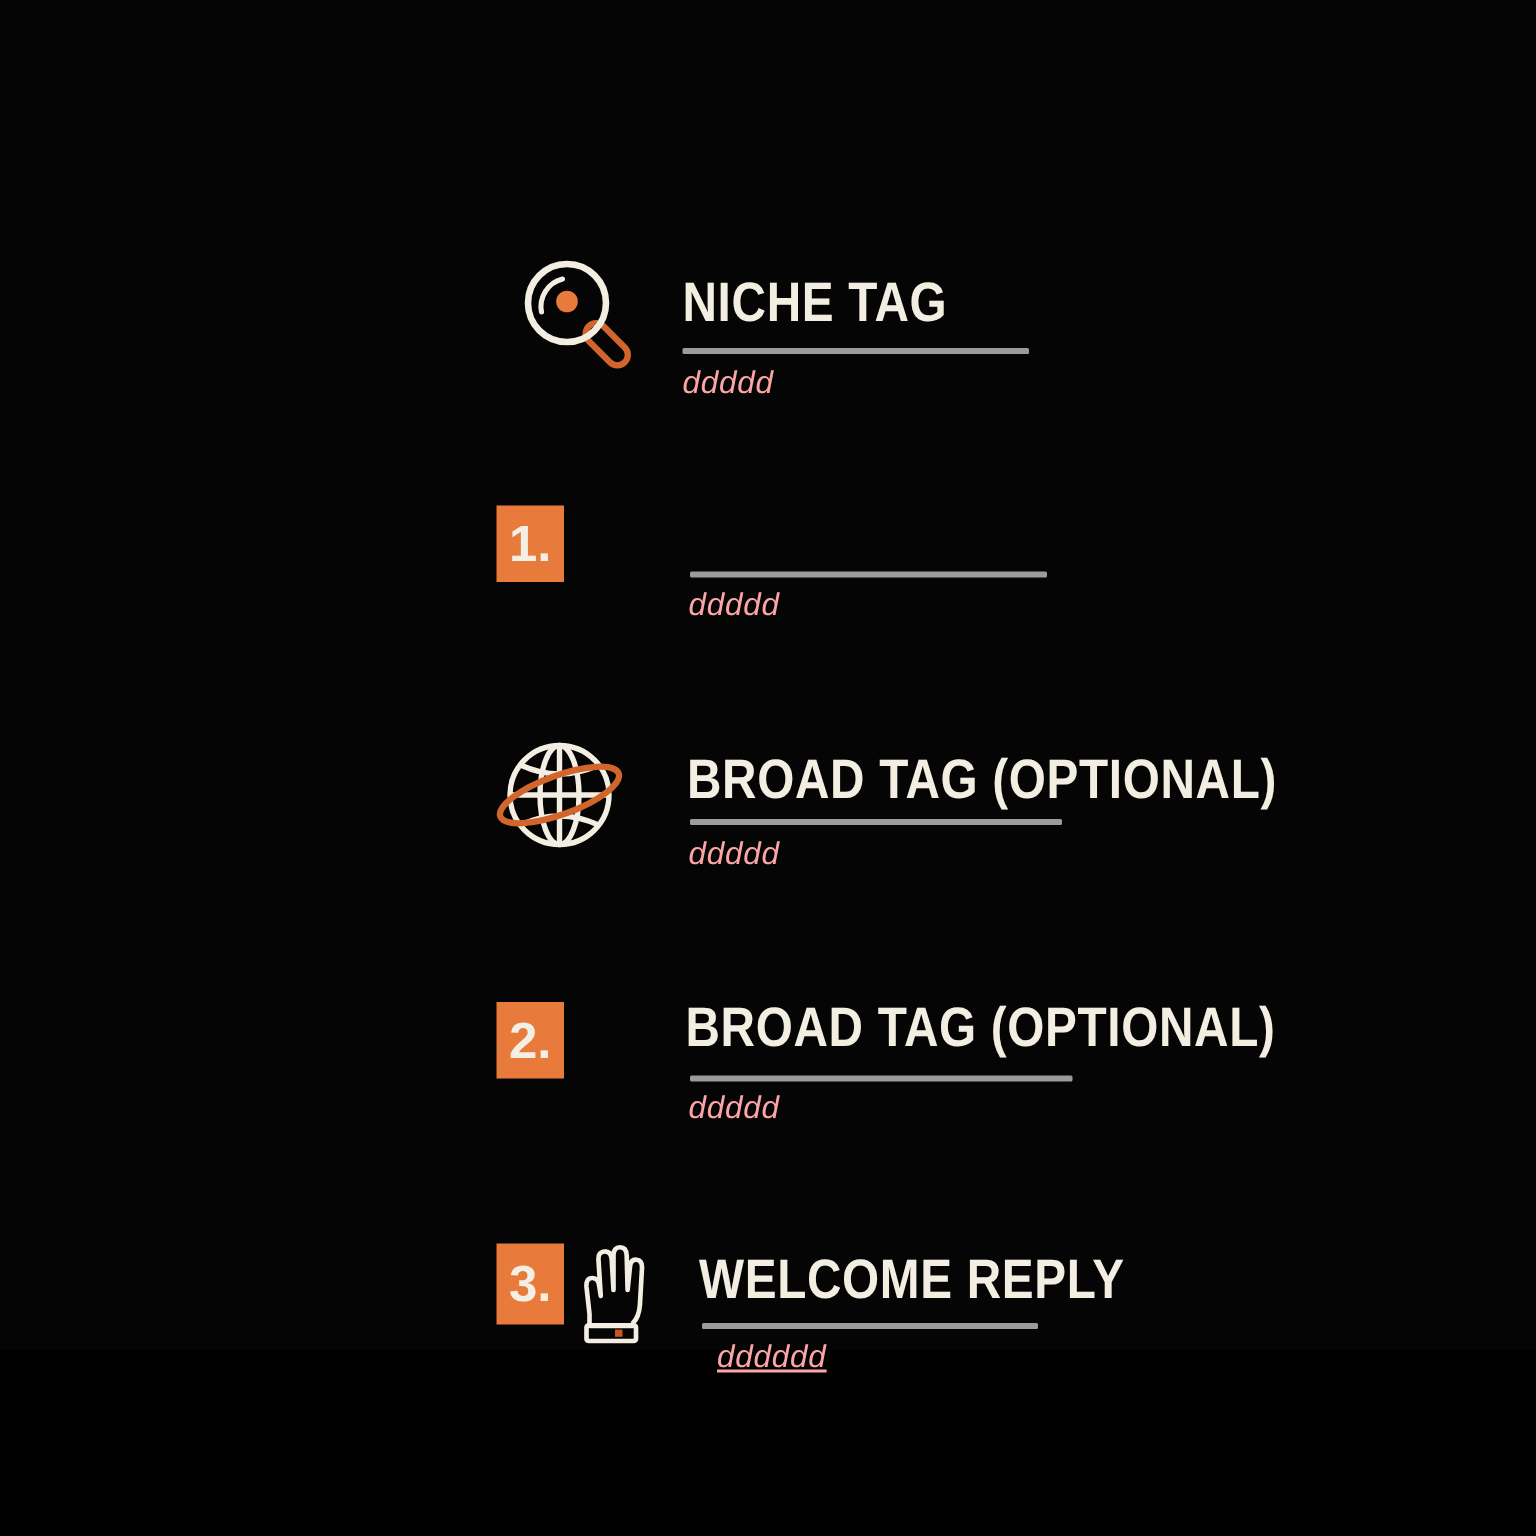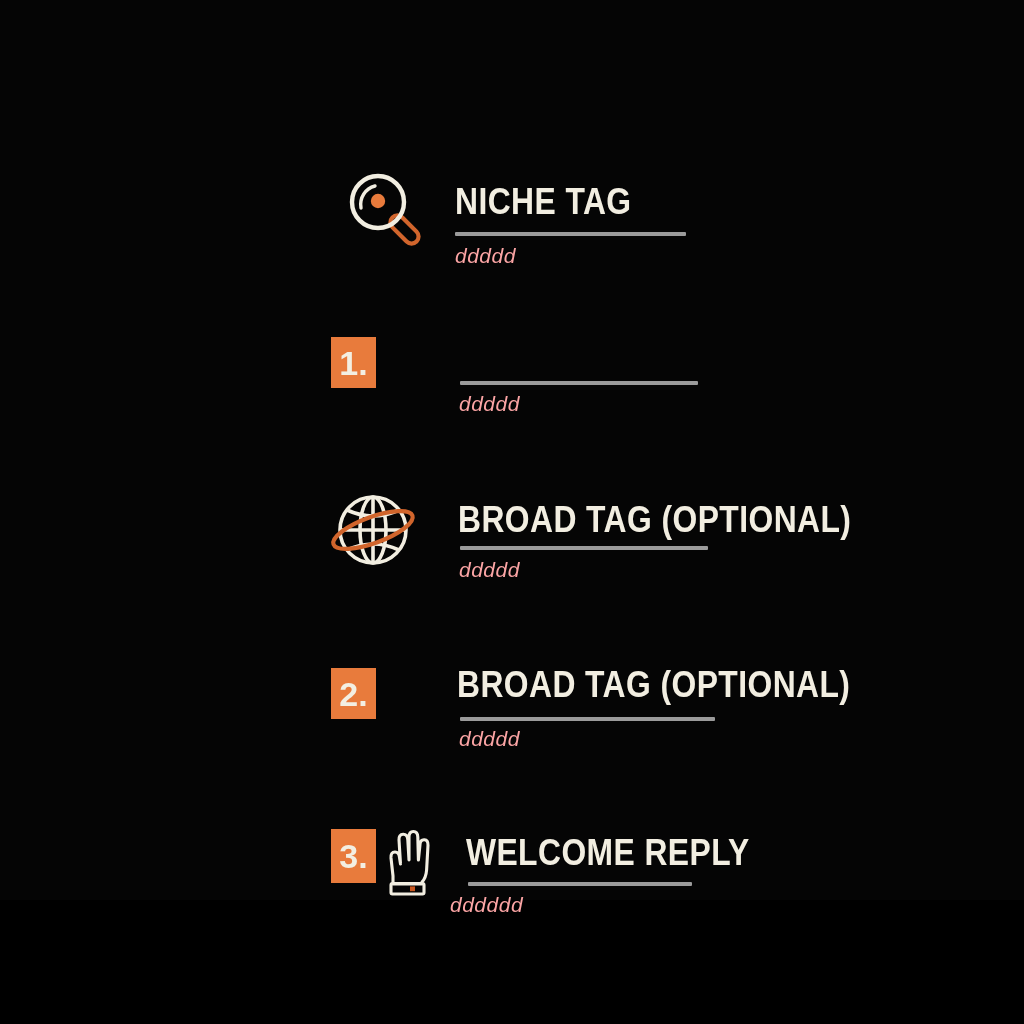--- a/index.html
+++ b/index.html
@@ -97,21 +97,21 @@
   #row4-badge { left: 331px; top: 668px; width: 45px; height: 51px; font-size: 34px; }
   #row4-head  { left: 457px; top: 666px; font-size: 37px; }
   #row4-rule  { left: 460px; top: 717px; width: 255px; }
   #row4-sub   { left: 459px; top: 728px; }
 
   
   #row5-badge { left: 331px; top: 829px; width: 45px; height: 54px; font-size: 34px; }
   #row5-icon  { left: 382px; top: 826px; width: 50px; height: 70px; }
   #row5-head  { left: 466px; top: 834px; font-size: 37px; }
   #row5-rule  { left: 468px; top: 882px; width: 224px; }
-  #row5-sub   { left: 450px; top: 894px; }
+  #row5-sub   { left: 478px; top: 894px; text-decoration: underline; }
 </style>
 </head>
 <body>
 
 <div id="stage">
 
   <div class="row">
 
     <span class="icon-wrap" id="row1-icon">
       <svg viewBox="0 0 84 84" width="84" height="84" xmlns="http://www.w3.org/2000/svg">

